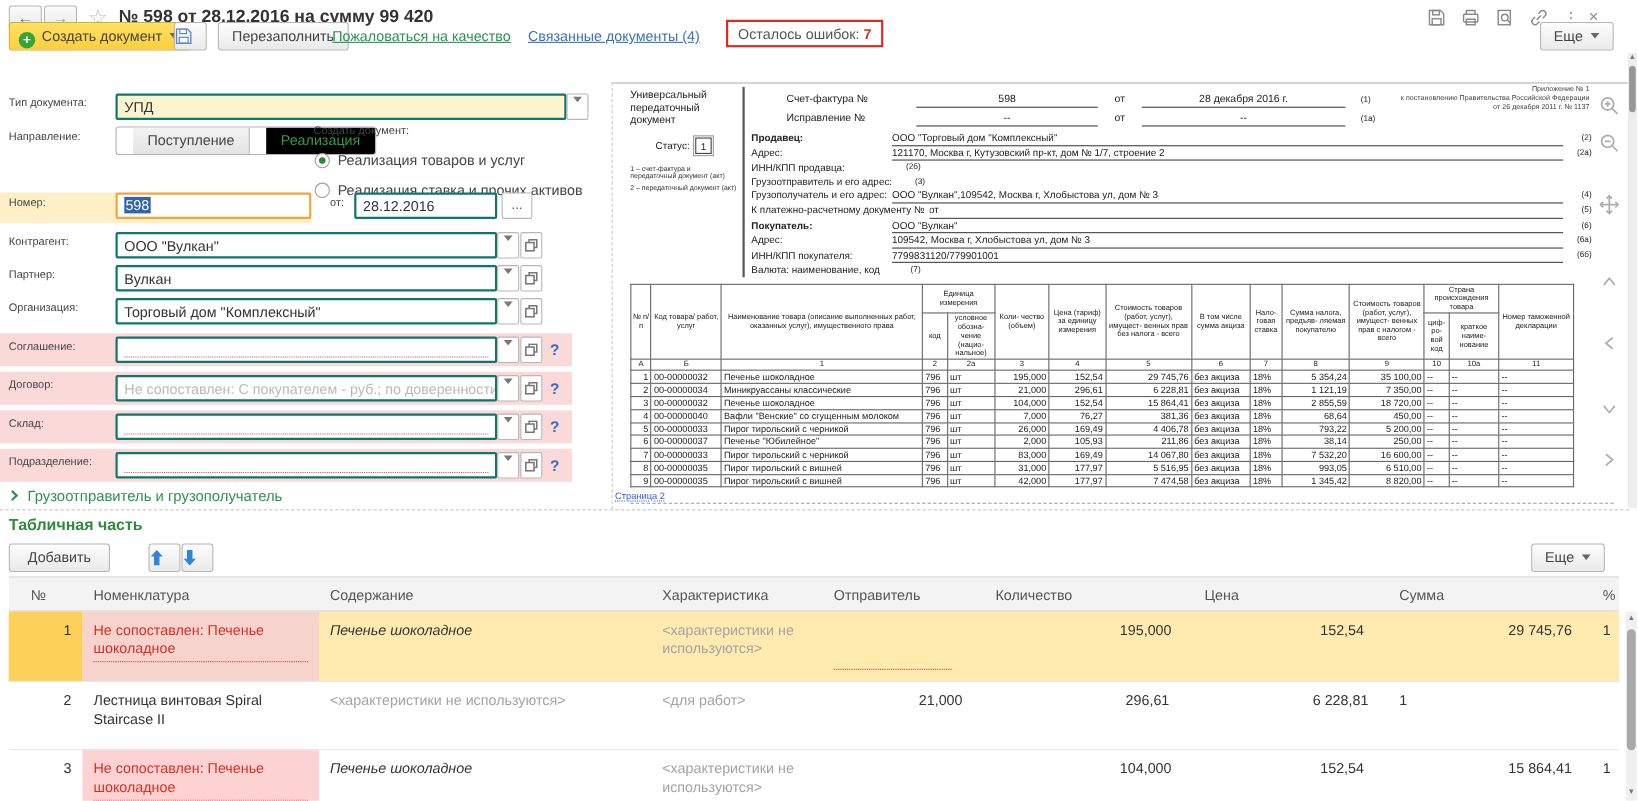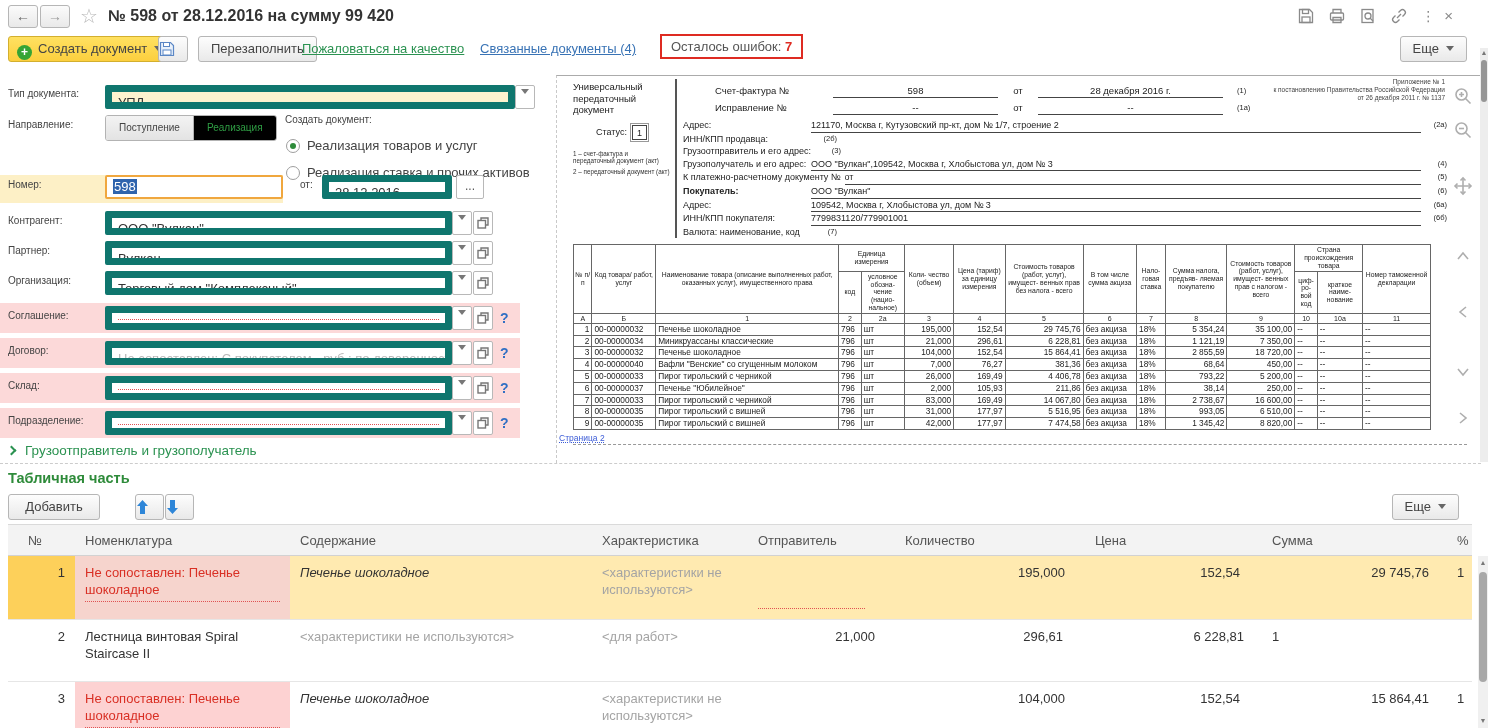--- a/index.html
+++ b/index.html
@@ -15,21 +15,21 @@
   .navbtn.back { left:8px; } .navbtn.fwd { left:40px; color:#999; }
   .star { position:absolute; left:80px; top:4px; font-size:20px; color:#b9b9b9; }
   .page-title { position:absolute; left:108px; top:7px; font-size:16px; font-weight:700; color:#333; }
   .tb-icons { position:absolute; right:36px; top:7px; display:flex; gap:13px; }
   .tb-icons .ic { width:18px; height:18px; color:#8a8a8a; cursor:pointer; }
   .tb-icons svg { width:18px; height:18px; stroke:#8a8a8a; fill:none; stroke-width:1.3; }
   .kebab { font-size:14px; color:#8a8a8a; letter-spacing:0; line-height:18px; text-align:center; width:10px; cursor:pointer; }
   .closex { font-size:15px; color:#8a8a8a; line-height:18px; cursor:pointer; }
 
   
-  .toolbar { position:absolute; left:0; top:36px; width:100%; height:30px; }
+  .toolbar { position:absolute; left:0; top:20px; width:100%; height:30px; }
   .btn { display:inline-block; border:1px solid #b6b6b6; border-radius:3px;
     background:linear-gradient(#fdfdfd,#e9e9e9); color:#444; font-size:13px; height:26px;
     line-height:24px; padding:0 12px; cursor:pointer; }
   .btn-create { position:absolute; left:8px; top:0; height:26px; border:1px solid #d3af2e;
     border-radius:3px; background:linear-gradient(#ffe161,#fccf3e); font-size:13px; color:#444;
     padding:0 10px 0 8px; line-height:24px; cursor:pointer; }
   .plus-circle { display:inline-block; width:15px; height:15px; border-radius:50%; background:#36a435;
     color:#fff; font-size:12px; font-weight:700; line-height:14px; text-align:center; vertical-align:-3px; margin-right:6px; }
   .caret { display:inline-block; width:0; height:0; border-left:4px solid transparent;
     border-right:4px solid transparent; border-top:5px solid #666; margin-left:7px; vertical-align:2px; }
@@ -43,33 +43,33 @@
   .errors-box { position:absolute; left:660px; top:-2px; border:2px solid #de2b22; padding:3px 9px;
     font-size:13px; color:#555; background:#fff; }
   .errors-box b { color:#de2b22; font-weight:700; }
   .btn-more-top { position:absolute; right:22px; top:0; }
   .btn-more-grid { position:absolute; right:22px; top:0; }
 
   
   .form-panel { position:absolute; left:0; top:75px; width:552px; height:388px; }
   .frow { position:absolute; left:0; height:30px; }
   .flabel { position:absolute; left:8px; top:4px; font-size:10px; color:#444; white-space:nowrap; }
-  .finput { position:absolute; background:#fff; border:7px solid #0f766e; border-radius:2px;
+  .finput { position:absolute; background:#fff; border:2px solid #0f766e; border-radius:2px;
     height:24px; font-size:13px; line-height:22px; padding:0 6px; color:#333; overflow:hidden; white-space:nowrap; }
   .mini-btn { position:absolute; width:20px; height:24px; border:1px solid #b8b8b8; border-radius:2px;
     background:#fff; text-align:center; cursor:pointer; }
   .mini-btn .caret { margin:0; vertical-align:6px; border-top-color:#777; }
   .open-ic svg { width:12px; height:12px; margin-top:5px; stroke:#777; fill:none; stroke-width:1.4; }
   .qmark { position:absolute; font-size:14px; font-weight:700; color:#2f6fc4; top:4px; cursor:pointer; }
   .pinkstrip { position:absolute; left:0; width:520px; height:30px; background:#fcd9d9; }
   .creamstrip { position:absolute; left:0; width:283px; height:28px; background:#fdf0c6; }
   .dotline-red { position:absolute; left:6px; right:6px; bottom:3px; border-bottom:1px dotted #e05252; }
   .placeholder { color:#b9b9b9; }
   .seg { position:absolute; display:flex; border:1px solid #b3b3b3; border-radius:3px; overflow:hidden; height:26px; }
-  .seg div { font-size:10px; line-height:24px; padding:0 13px; cursor:pointer; }
+  .seg div { font-size:13px; line-height:24px; padding:0 13px; cursor:pointer;margin-left:15px; }
   .seg .off { background:linear-gradient(#f3f3f3,#e3e3e3); color:#444; border-right:1px solid #b3b3b3; }
   .seg .on { background:#000000; color:#2f9e44; }
   .radio { position:absolute; display:flex; align-items:center; gap:7px; font-size:13px; color:#444; cursor:pointer; }
   .rdot { width:14px; height:14px; border:1px solid #9e9e9e; border-radius:50%; background:#fff; position:relative; }
   .rdot.sel::after { content:""; position:absolute; left:3px; top:3px; width:6px; height:6px; border-radius:50%; background:#2e8b3a; }
   .sel-text { background:#2f64ad; color:#fff; padding:0 1px; }
   .shipper { position:absolute; left:8px; top:368px; font-size:13.5px; color:#2b9251; cursor:pointer; }
   .chev { display:inline-block; width:7px; height:7px; border-right:2px solid #2b9251; border-top:2px solid #2b9251;
     transform:rotate(45deg); margin-right:10px; vertical-align:1px; }
 
@@ -351,20 +351,25 @@
             <span class="ref">(1)</span>
           </div>
           <div class="inv-line">
             <span class="lab">Исправление №</span>
             <span class="u v1">--</span>
             <span class="ot">от</span>
             <span class="u v2">--</span>
             <span class="ref">(1а)</span>
           </div>
           <div class="headlines" id="doc-headlines">
+  <div class="dh-line">
+    <span class="dh-label b">Продавец:</span>
+    <span class="dh-value">ООО "Торговый дом "Комплексный"</span>
+    <span class="dh-ref">(2)</span>
+  </div>
 
   <div class="dh-line">
     <span class="dh-label">Адрес:</span>
     <span class="dh-value">121170, Москва г, Кутузовский пр-кт, дом № 1/7, строение 2</span>
     <span class="dh-ref">(2а)</span>
   </div>
 
   <div class="dh-line">
     <span class="dh-label">ИНН/КПП продавца:</span>
     <span class="dh-ref">(2б)</span>
@@ -578,21 +583,21 @@
               <td class="a-r">7</td>
               <td class="a-l">00-00000033</td>
               <td class="a-l">Пирог тирольский с черникой</td>
               <td class="a-l">796</td>
               <td class="a-l">шт</td>
               <td class="a-r">83,000</td>
               <td class="a-r">169,49</td>
               <td class="a-r">14 067,80</td>
               <td class="a-l">без акциза</td>
               <td class="a-l">18%</td>
-              <td class="a-r">2 738,67</td>
+              <td class="a-r">7 532,20</td>
               <td class="a-r">16 600,00</td>
               <td class="a-l">--</td>
               <td class="a-l">--</td>
               <td class="a-l">--</td>
             </tr>
             <tr>
               <td class="a-r">8</td>
               <td class="a-l">00-00000035</td>
               <td class="a-l">Пирог тирольский с вишней</td>
               <td class="a-l">796</td>

